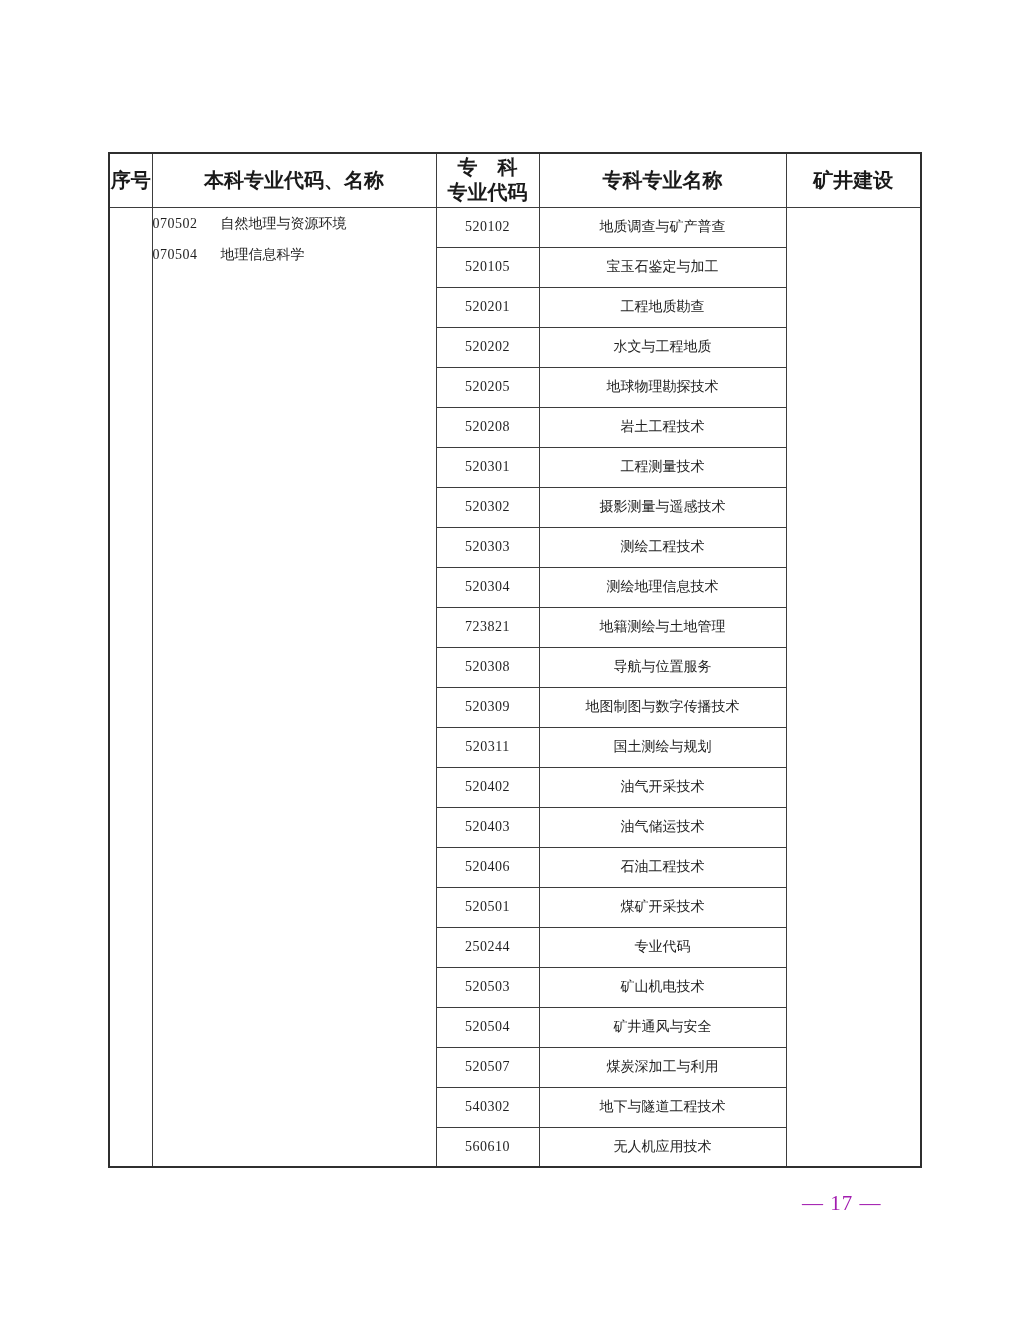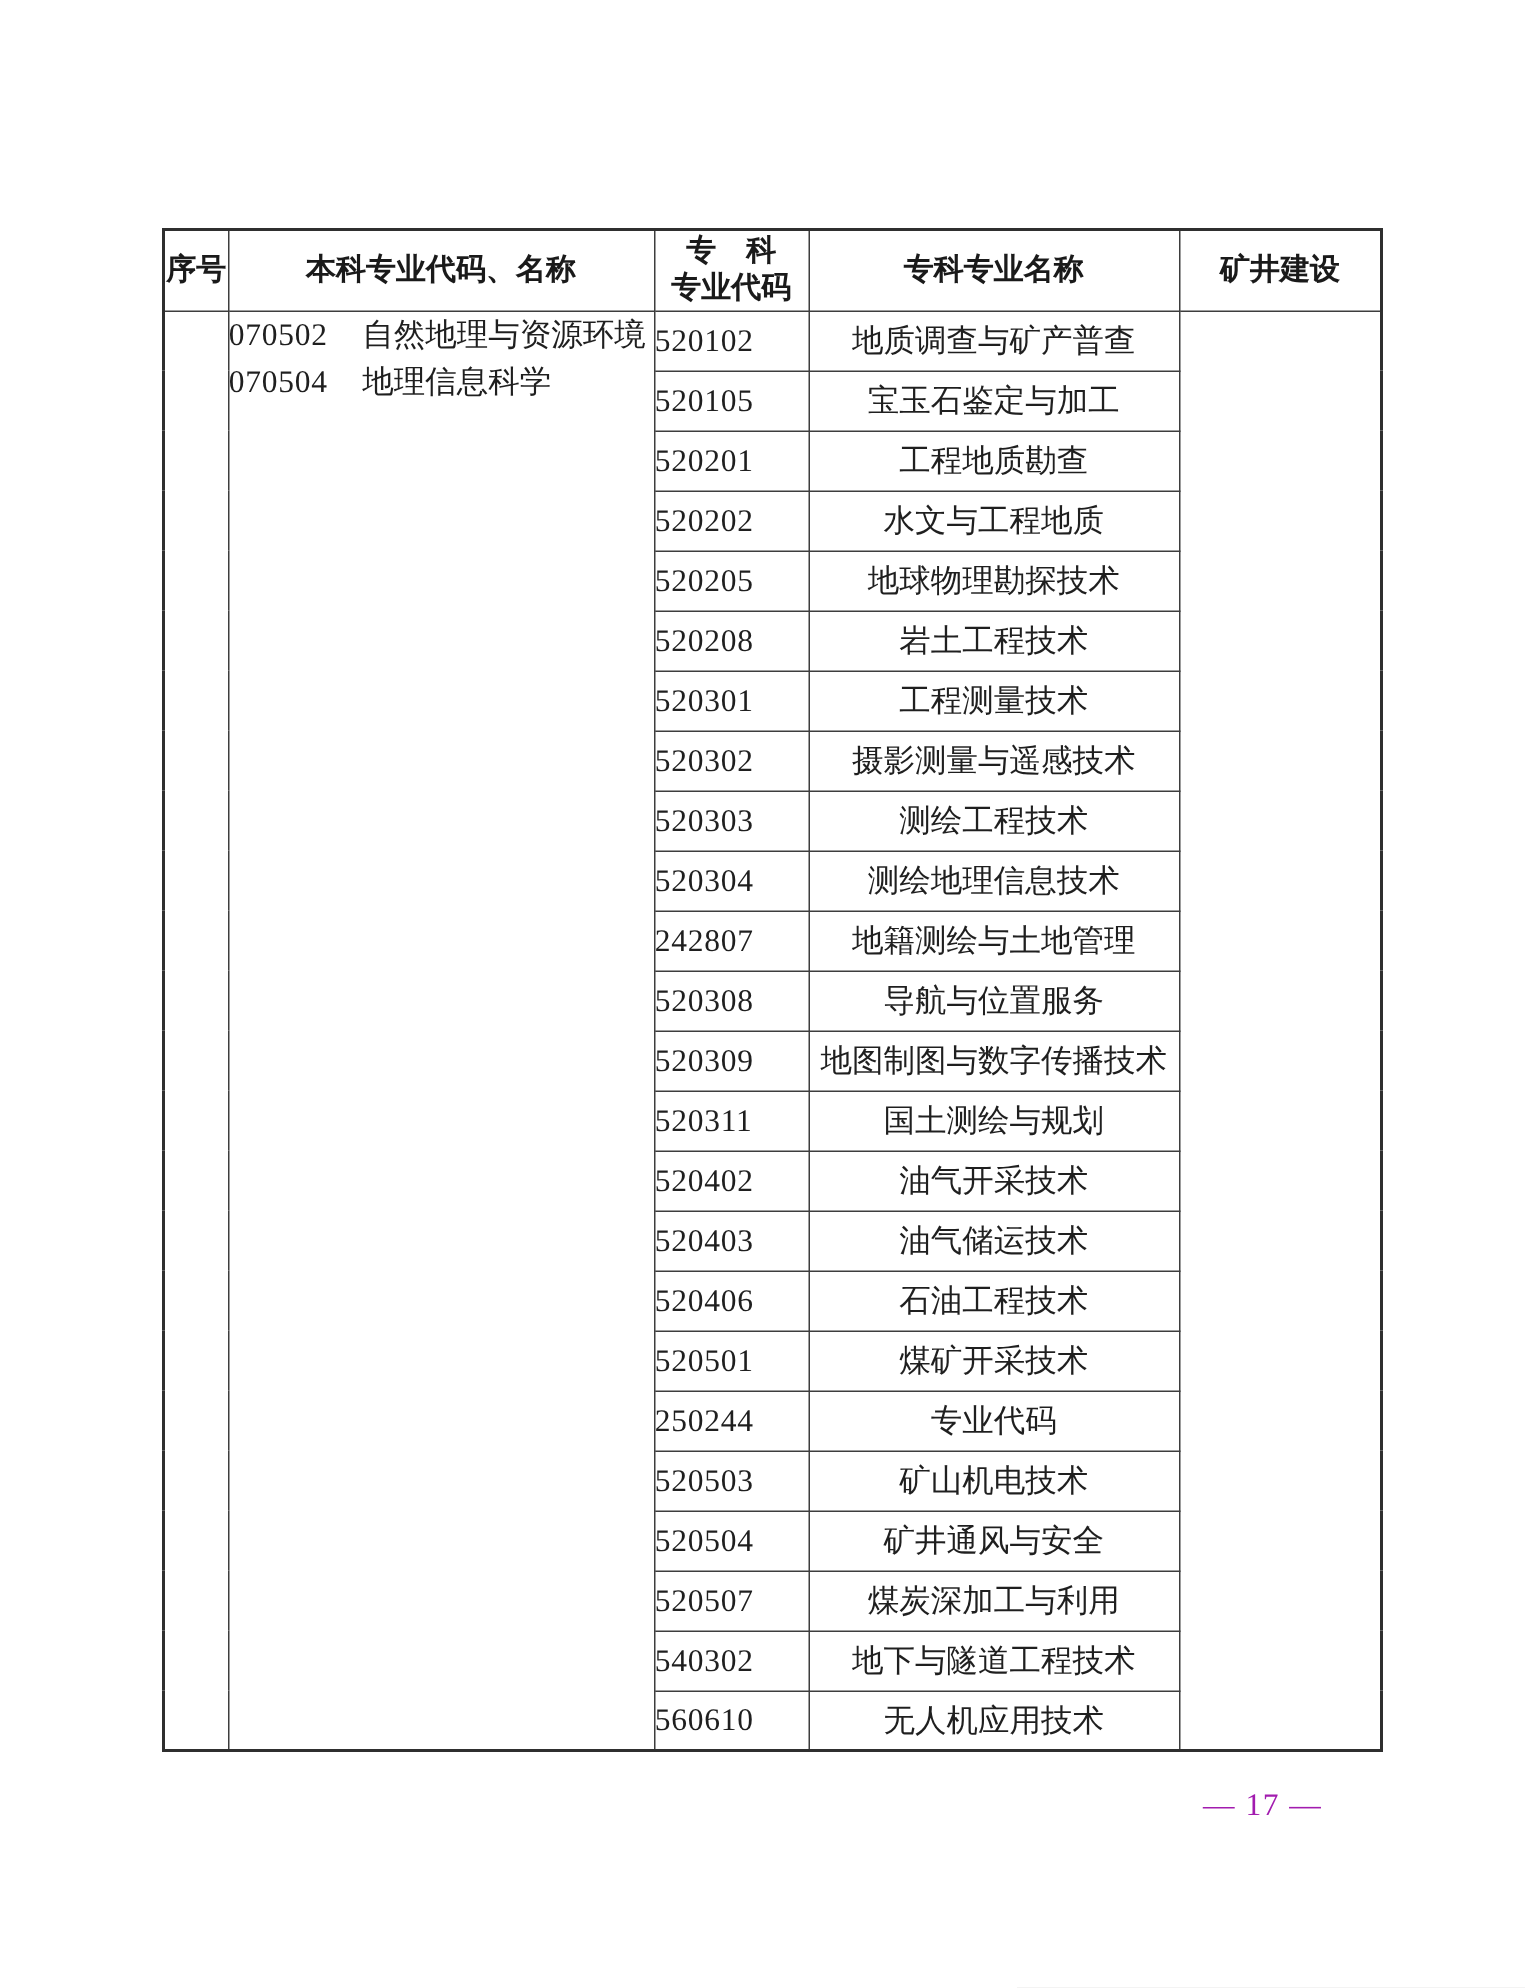--- a/index.html
+++ b/index.html
@@ -40,26 +40,26 @@
     vertical-align: middle;
     color: #1a1a1a;
     line-height: 25px;
   }
   
   tbody tr {
     height: 40px;
   }
   tbody td {
     font-family: "Liberation Serif", "DejaVu Serif", serif;
-    font-size: 21px;
+    font-size: 14px;
     color: #1f1f1f;
     vertical-align: middle;
   }
   td.code-cell {
-    text-align: left;
+    text-align: center;
     letter-spacing: 0.5px;
   }
   td.name-cell {
     text-align: center;
     padding-left: 5px;
   }
   td.serial-cell,
   td.exam-cell {
     background: #ffffff;
   }
@@ -163,21 +163,21 @@
         </tr>
         <tr>
           <td class="code-cell">520303</td>
           <td class="name-cell">测绘工程技术</td>
         </tr>
         <tr>
           <td class="code-cell">520304</td>
           <td class="name-cell">测绘地理信息技术</td>
         </tr>
         <tr>
-          <td class="code-cell">242807</td>
+          <td class="code-cell">723821</td>
           <td class="name-cell">地籍测绘与土地管理</td>
         </tr>
         <tr>
           <td class="code-cell">520308</td>
           <td class="name-cell">导航与位置服务</td>
         </tr>
         <tr>
           <td class="code-cell">520309</td>
           <td class="name-cell">地图制图与数字传播技术</td>
         </tr>

